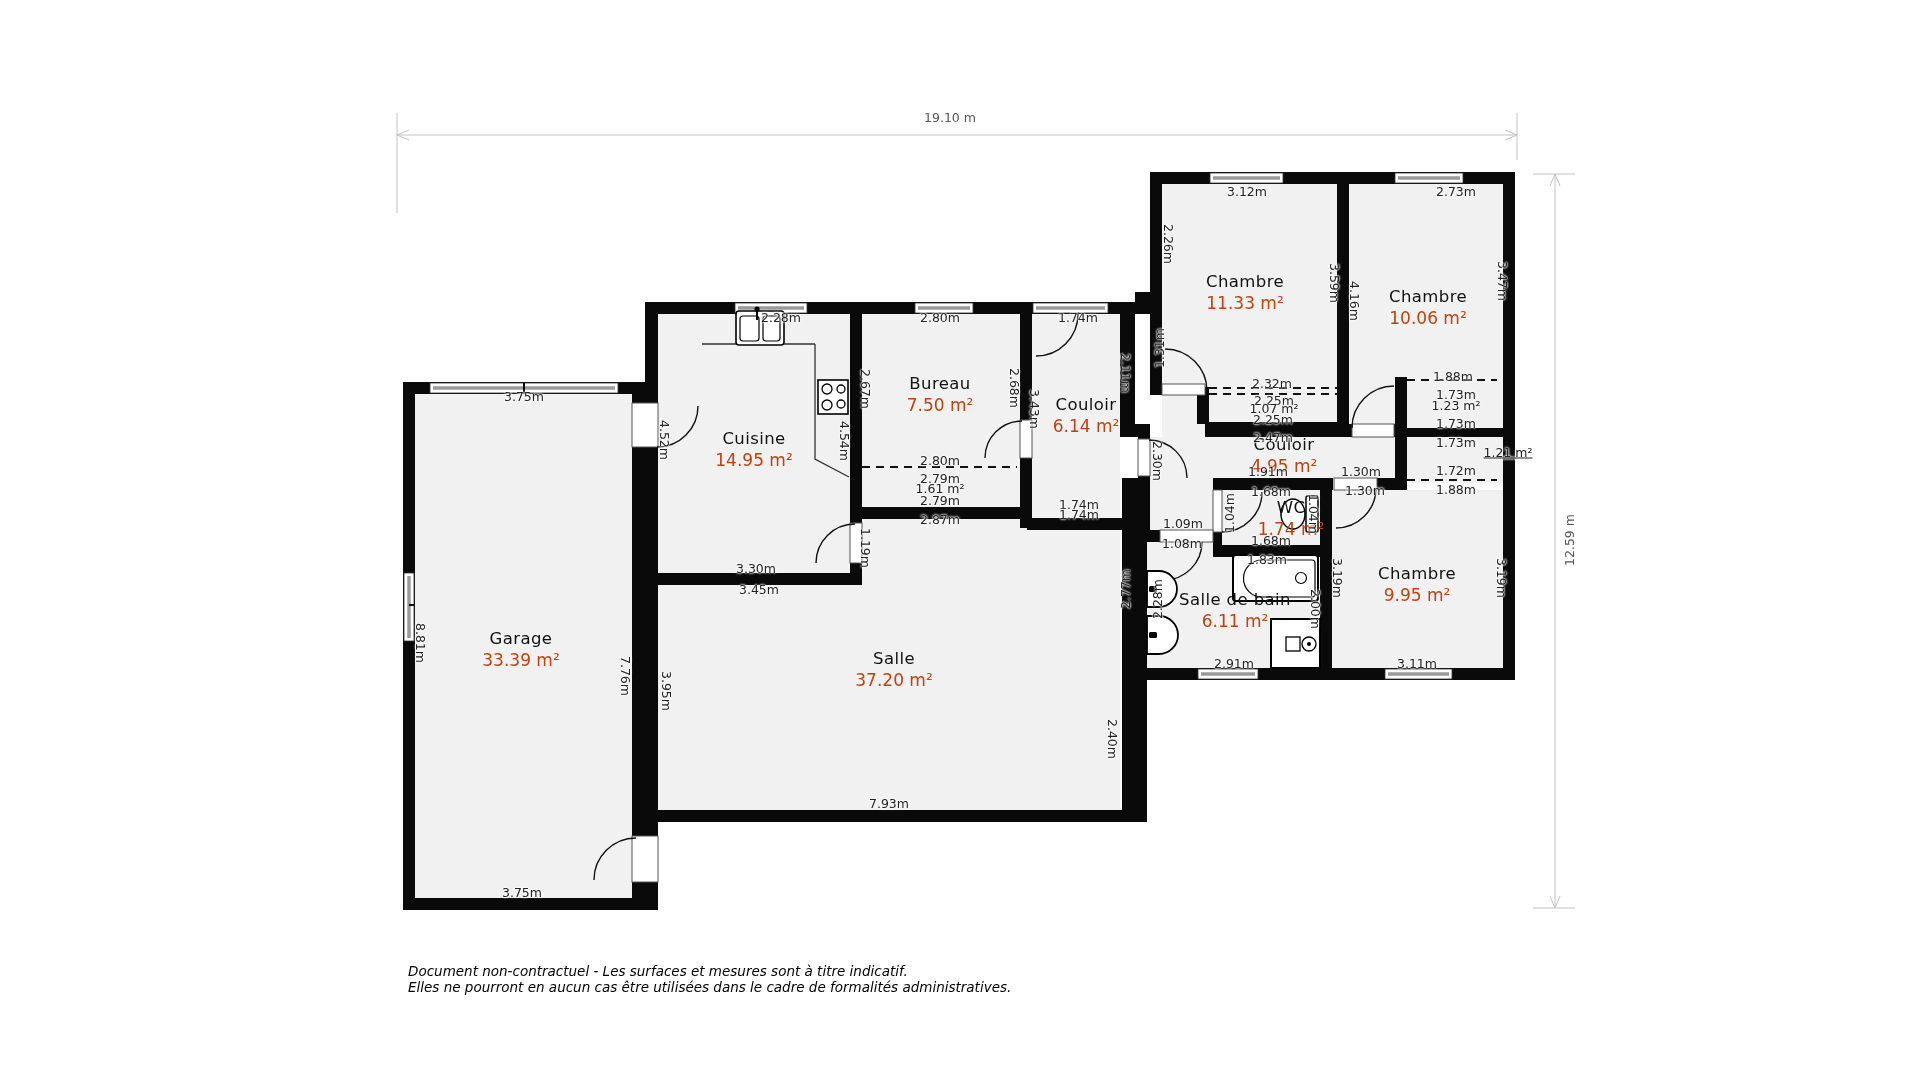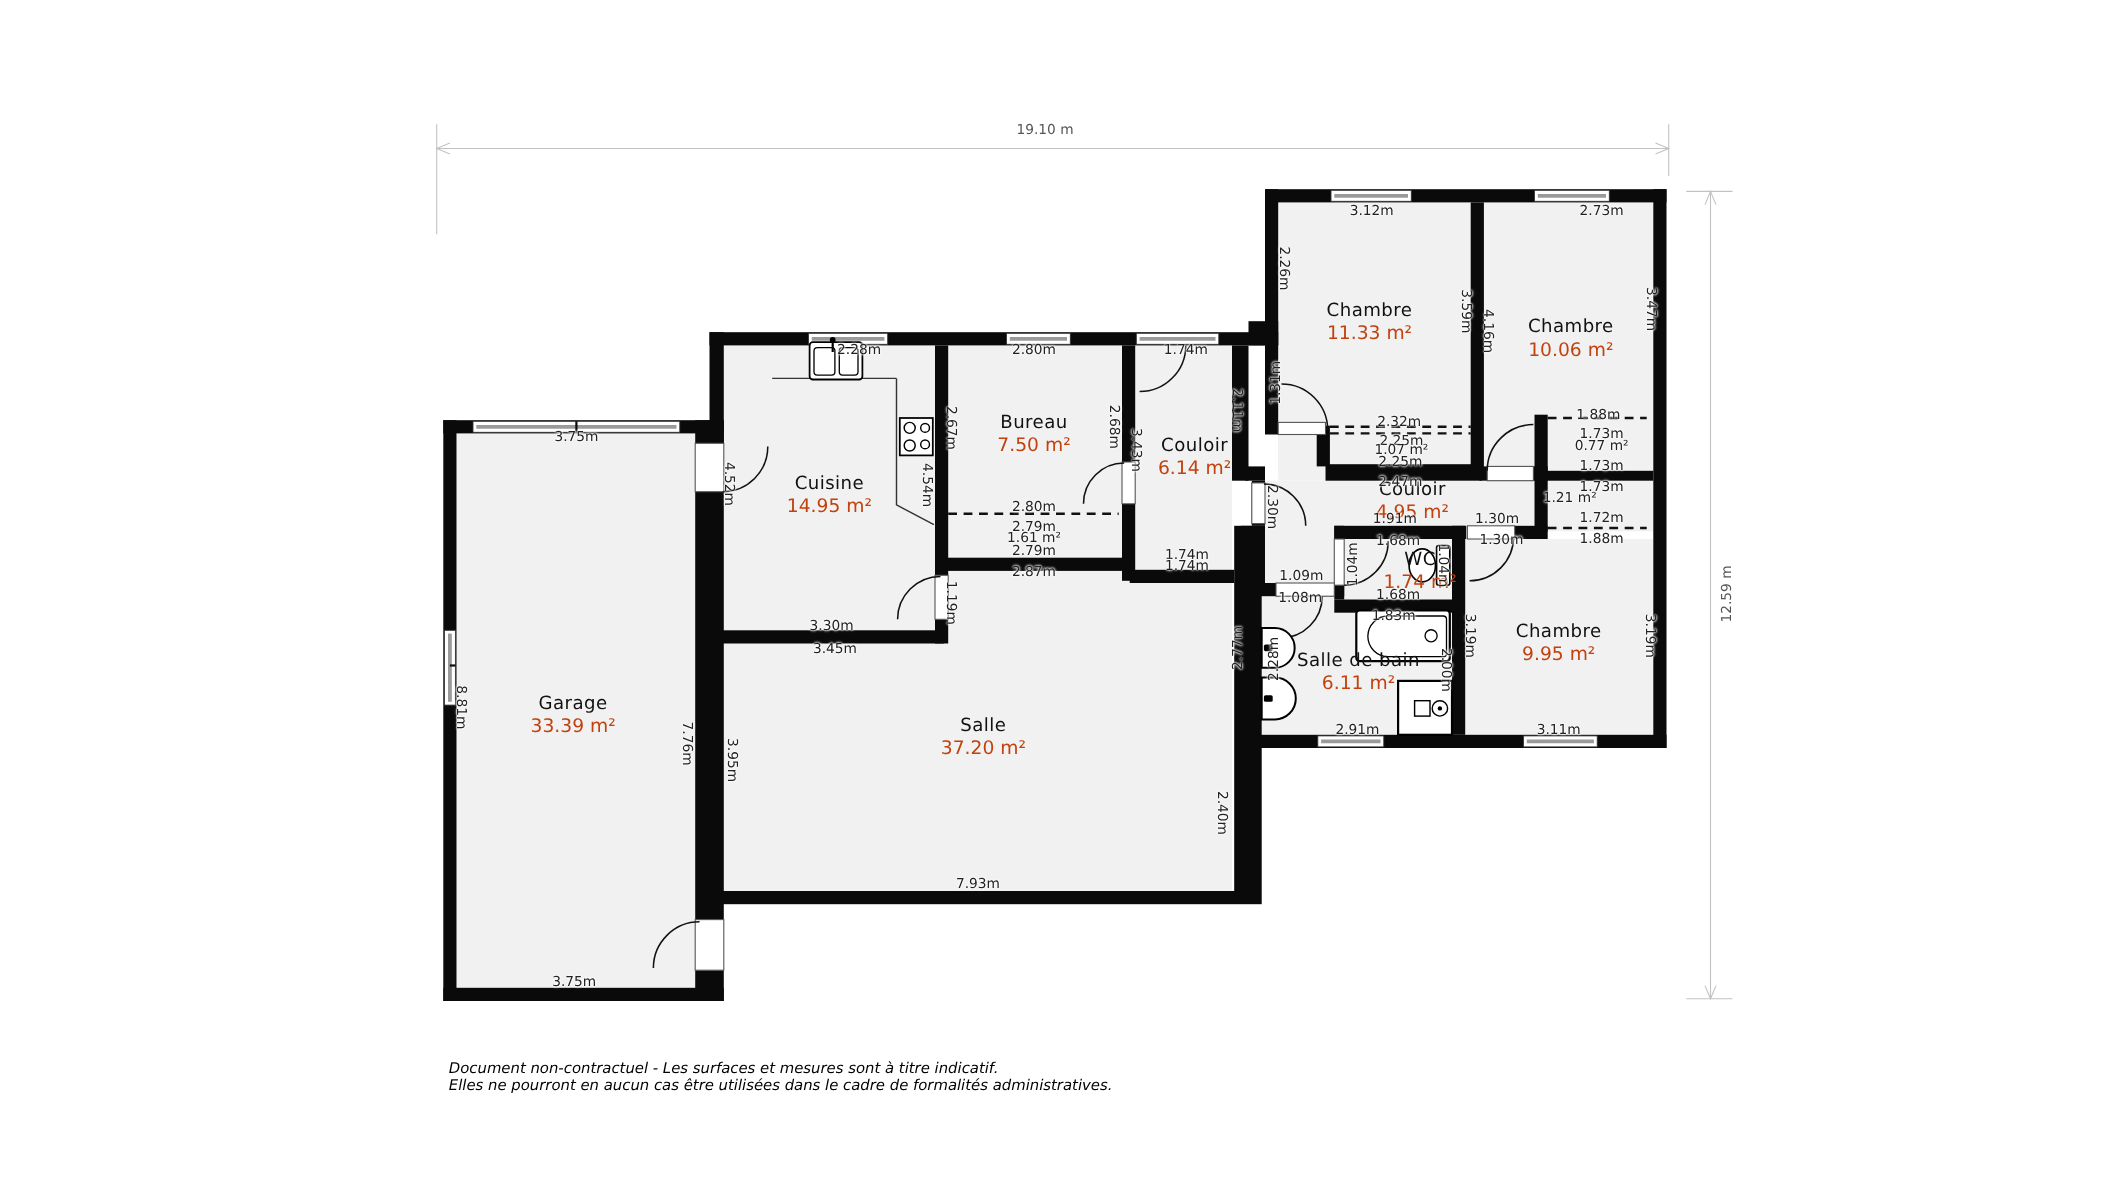--- a/index.html
+++ b/index.html
@@ -273,24 +273,24 @@
       <span class="dim" style="left: 1274px; top: 400px;">2.25m</span>
       <span class="dim" style="left: 1274px; top: 408px;">1.07 m²</span>
       <span class="dim" style="left: 1273px; top: 419px;">2.25m</span>
       <span class="dim ccw" style="left: 1159px; top: 348px;">1.31m</span>
       <span class="dim" style="left: 1273px; top: 437px;">2.47m</span>
       <span class="dim" style="left: 1268px; top: 471px;">1.91m</span>
       <span class="dim" style="left: 1361px; top: 471px;">1.30m</span>
       <span class="dim" style="left: 1365px; top: 490px;">1.30m</span>
       <span class="dim" style="left: 1453px; top: 376px;">1.88m</span>
       <span class="dim" style="left: 1456px; top: 394px;">1.73m</span>
-      <span class="dim" style="left: 1456px; top: 405px;">0.77 m²</span>
+      <span class="dim" style="left: 1456px; top: 405px;">1.23 m²</span>
       <span class="dim" style="left: 1456px; top: 423px;">1.73m</span>
       <span class="dim" style="left: 1456px; top: 442px;">1.73m</span>
-      <span class="dim" style="left: 1427px; top: 452px;">1.21 m²</span>
+      <span class="dim" style="left: 1508px; top: 452px; text-decoration: underline;">1.21 m²</span>
       <span class="dim" style="left: 1456px; top: 470px;">1.72m</span>
       <span class="dim" style="left: 1456px; top: 489px;">1.88m</span>
       <span class="dim" style="left: 940px; top: 460px;">2.80m</span>
       <span class="dim" style="left: 940px; top: 478px;">2.79m</span>
       <span class="dim" style="left: 940px; top: 488px;">1.61 m²</span>
       <span class="dim" style="left: 940px; top: 500px;">2.79m</span>
       <span class="dim" style="left: 940px; top: 519px;">2.87m</span>
       <span class="dim" style="left: 756px; top: 568px;">3.30m</span>
       <span class="dim" style="left: 759px; top: 589px;">3.45m</span>
       <span class="dim cw" style="left: 865px; top: 548px;">1.19m</span>

